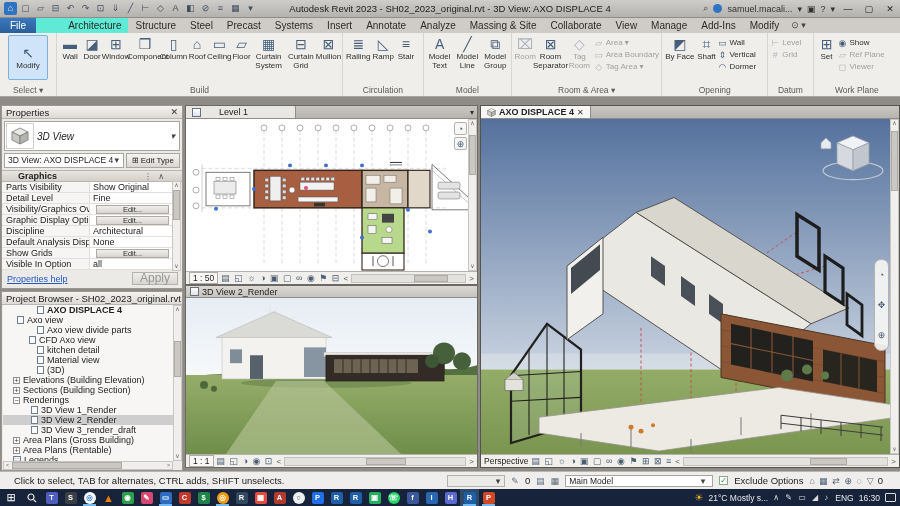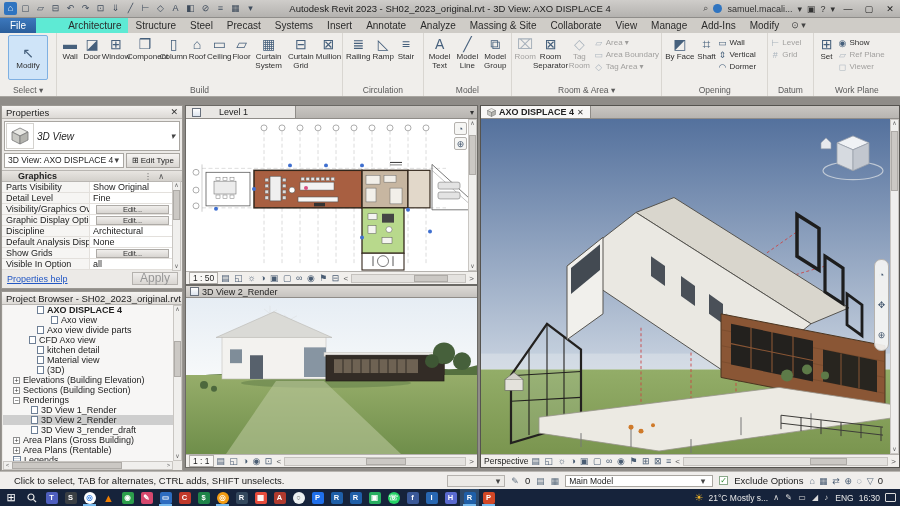--- a/index.html
+++ b/index.html
@@ -449,21 +449,21 @@
 <div class="sidepanel" id="browser">
   <div class="phead">
     <span>Project Browser - SH02_2023_original.rvt</span>
     <span class="x">✕</span>
   </div>
   <div class="tree">
     <div class="trow b" style="padding-left:34px;">
         <span class="dicon"></span>
         <span>AXO DISPLACE 4</span>
       </div>
-    <div class="trow" style="padding-left:48px;">
+    <div class="trow" style="padding-left:14px;">
         <span class="dicon"></span>
         <span>Axo view</span>
       </div>
     <div class="trow" style="padding-left:34px;">
         <span class="dicon"></span>
         <span>Axo view divide parts</span>
       </div>
     <div class="trow" style="padding-left:26px;">
         <span class="dicon"></span>
         <span>CFD Axo view</span>

